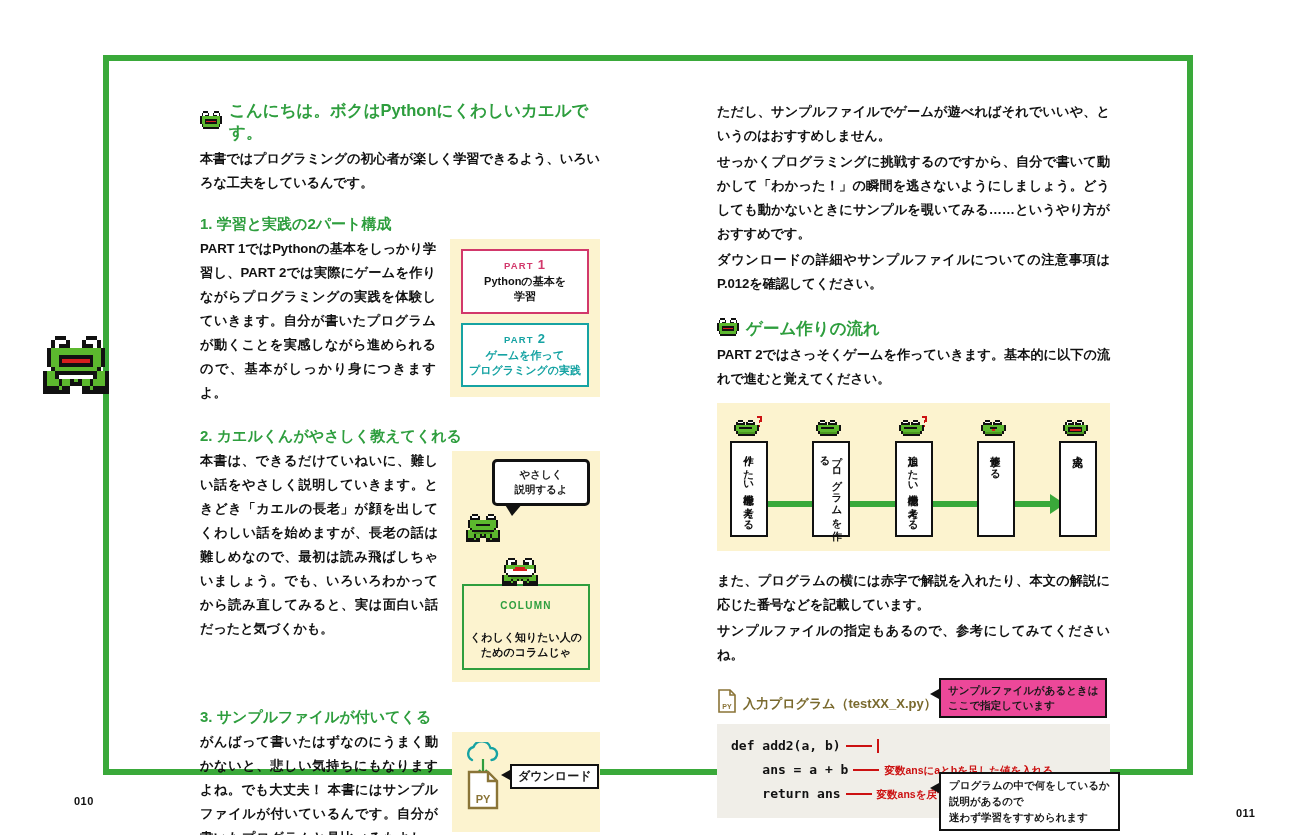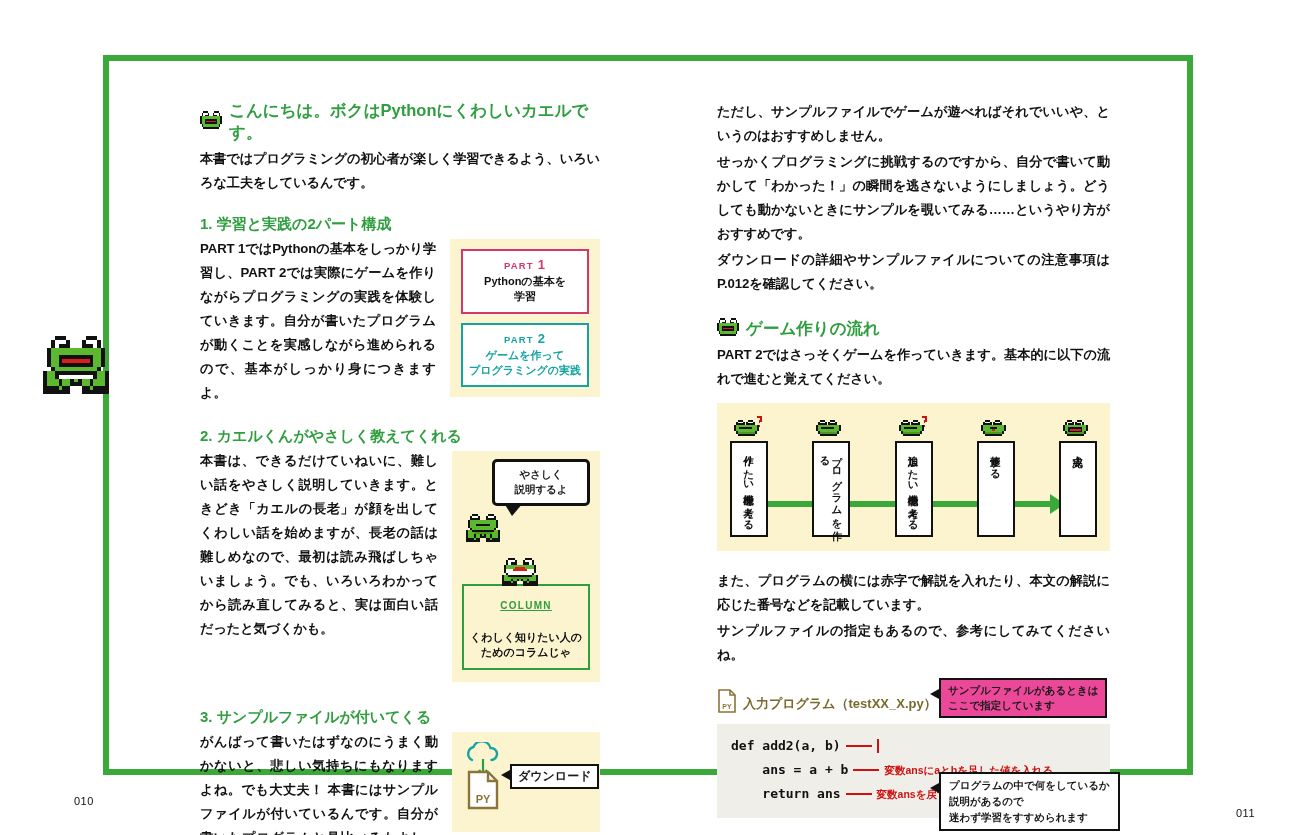--- a/index.html
+++ b/index.html
@@ -8,21 +8,21 @@
     font-family:"Liberation Sans","DejaVu Sans",sans-serif;
     color:#1a1a1a;
   }
   .frame{
     position:absolute;left:103px;top:55px;width:1090px;height:720px;
     border:6px solid #3aa93a;box-sizing:border-box;
   }
   
 
   .page-num{
-    position:absolute;font-size:11px;font-weight:normal;color:#111;letter-spacing:.5px;padding-left:36px;
+    position:absolute;font-size:11px;font-weight:bold;color:#111;letter-spacing:.5px;padding-left:36px;
   }
   #pnum-left{left:38px;top:795px;}
   #pnum-right{left:1200px;top:795px;margin-top:12px;}
 
   
   .tab-wrap{position:absolute;left:38px;top:310px;width:140px;}
   .bubble{
     position:relative;width:134px;height:88px;background:#fff;
     border:5px solid #111;border-radius:3px;
     display:flex;flex-direction:column;align-items:center;justify-content:center;
@@ -86,21 +86,21 @@
   .sp-bubble:after{
     content:"";position:absolute;left:9px;bottom:-13px;width:0;height:0;
     border-left:8px solid transparent;border-right:11px solid transparent;
     border-top:13px solid #111;
   }
   .col-frogs{position:relative;height:60px;}
   .col-box{
     border:2.5px solid #2e9e3e;text-align:center;padding:14px 5px 8px;
     margin-top:-16px;position:relative;
   }
-  .col-label{font-size:10px;font-weight:bold;color:#2e9e3e;letter-spacing:1.3px;text-decoration:underline;}
+  .col-label{font-size:10px;font-weight:bold;color:#2e9e3e;letter-spacing:1.3px;}
   .col-desc{font-size:11px;font-weight:bold;line-height:1.4;margin-top:19px;color:#111;}
 
   
   #dl-fig{width:128px;height:80px;padding:10px;position:relative;}
   .dl-tag{
     position:absolute;left:58px;top:32px;background:#fff;border:2.5px solid #111;
     padding:2px 6px;font-size:12px;font-weight:bold;white-space:nowrap;z-index:3;
   }
   .dl-tag:before{
     content:"";position:absolute;left:-11px;top:4px;width:0;height:0;

